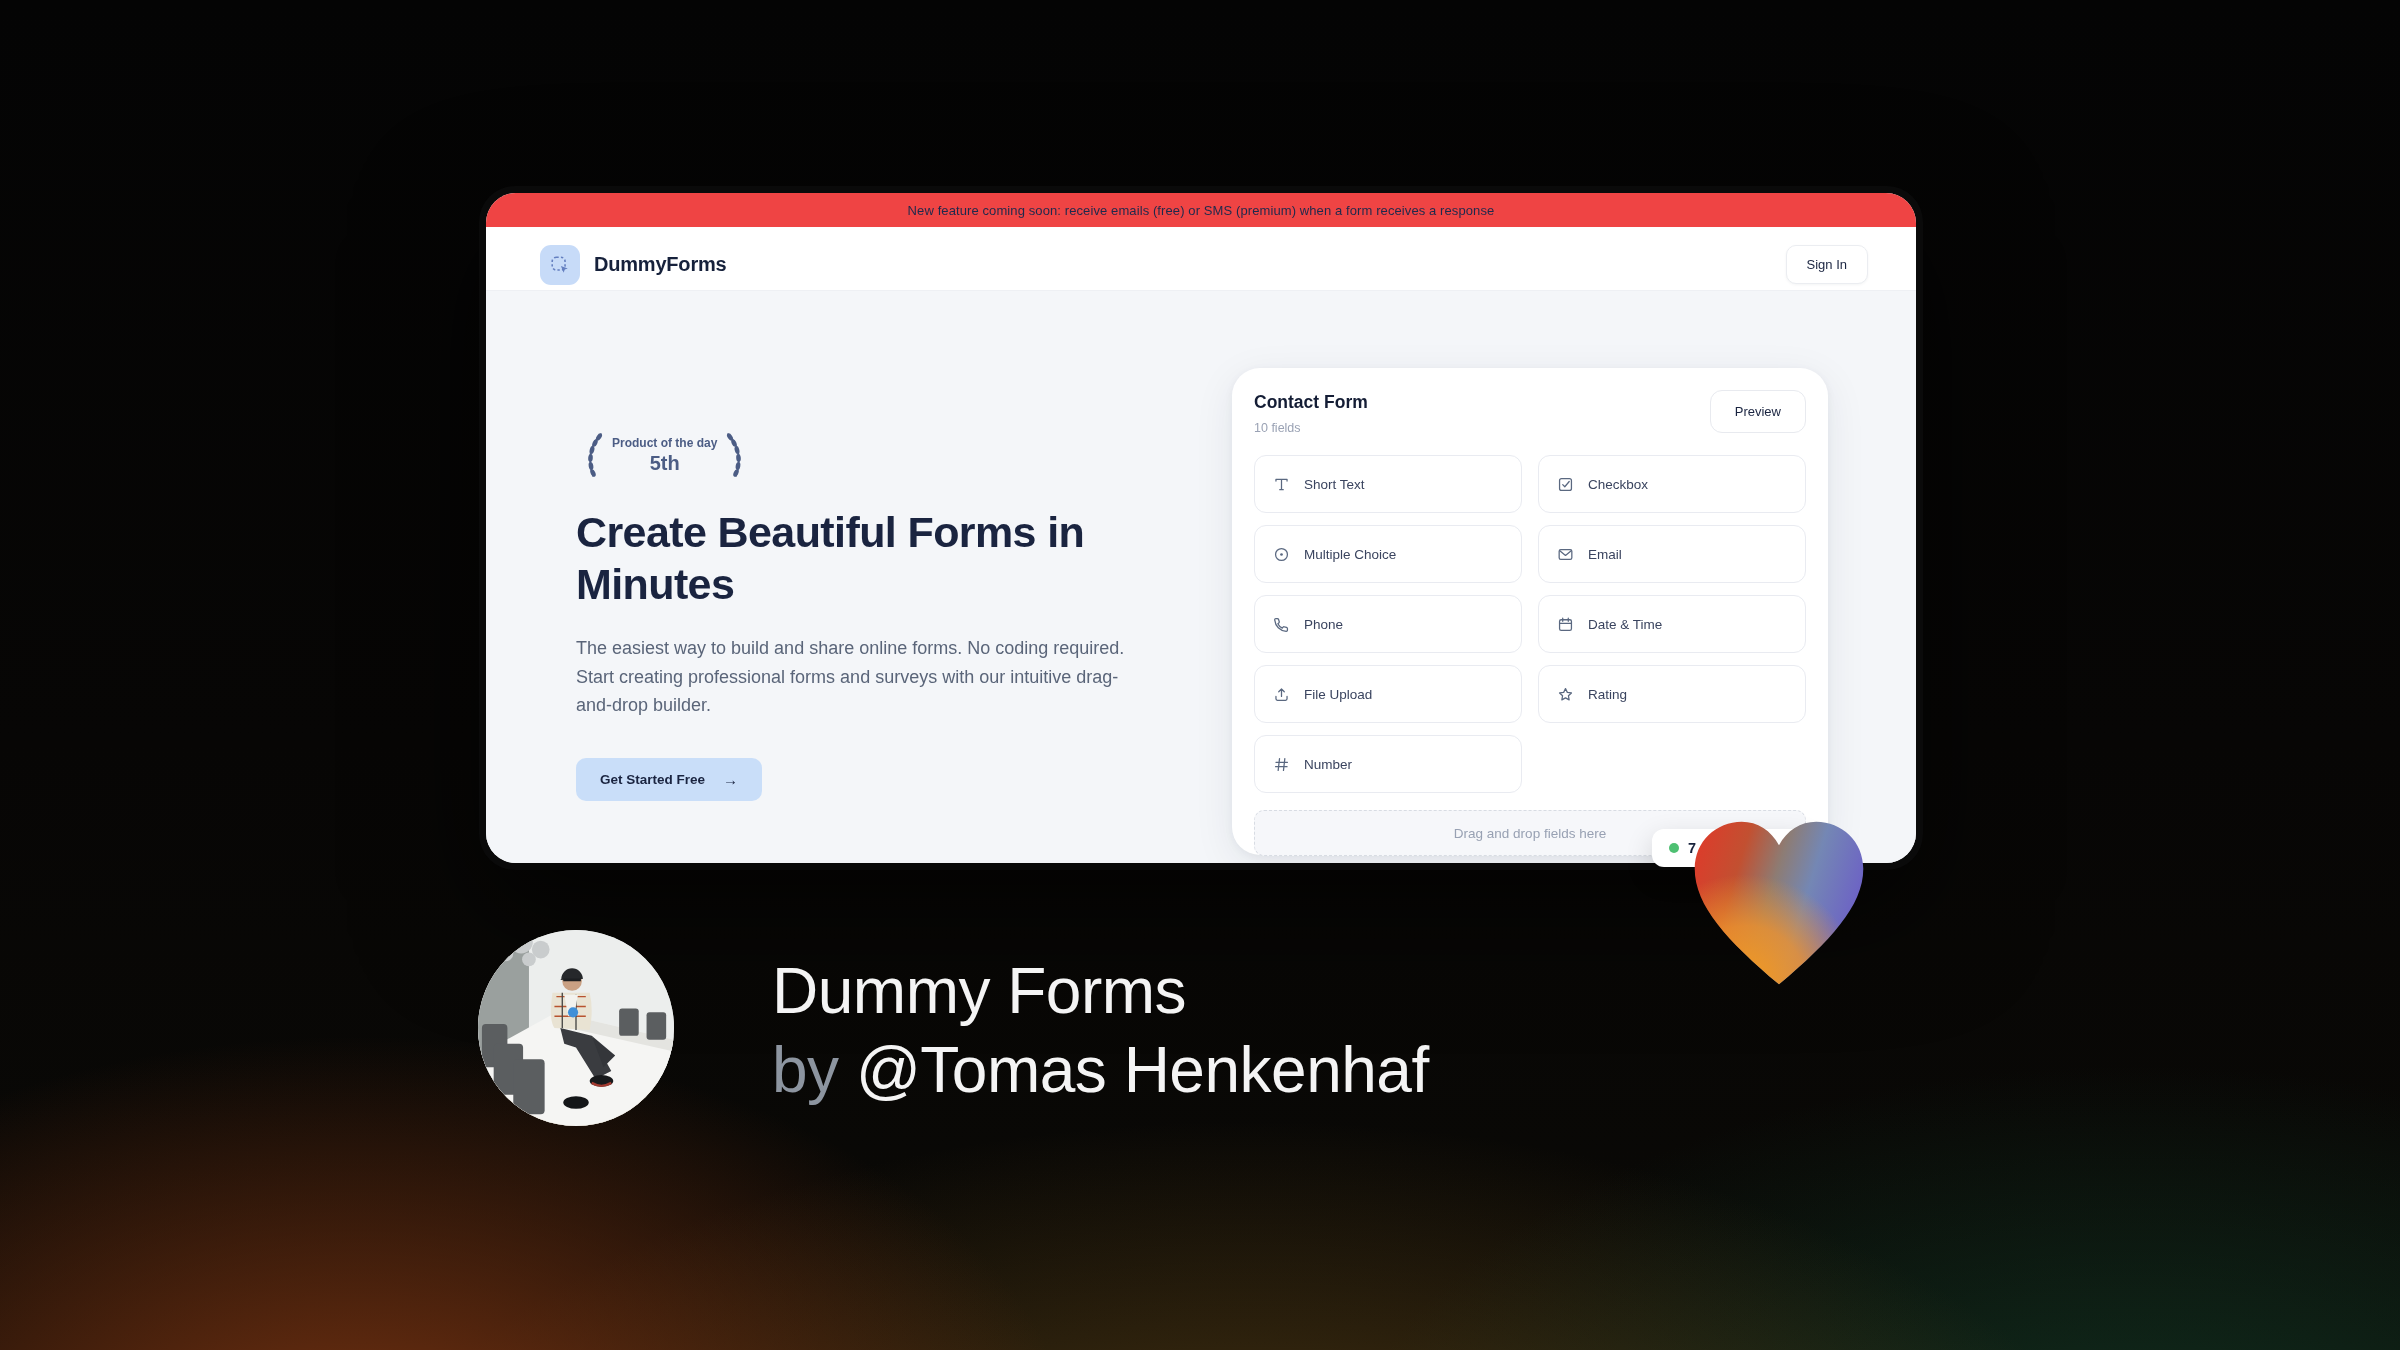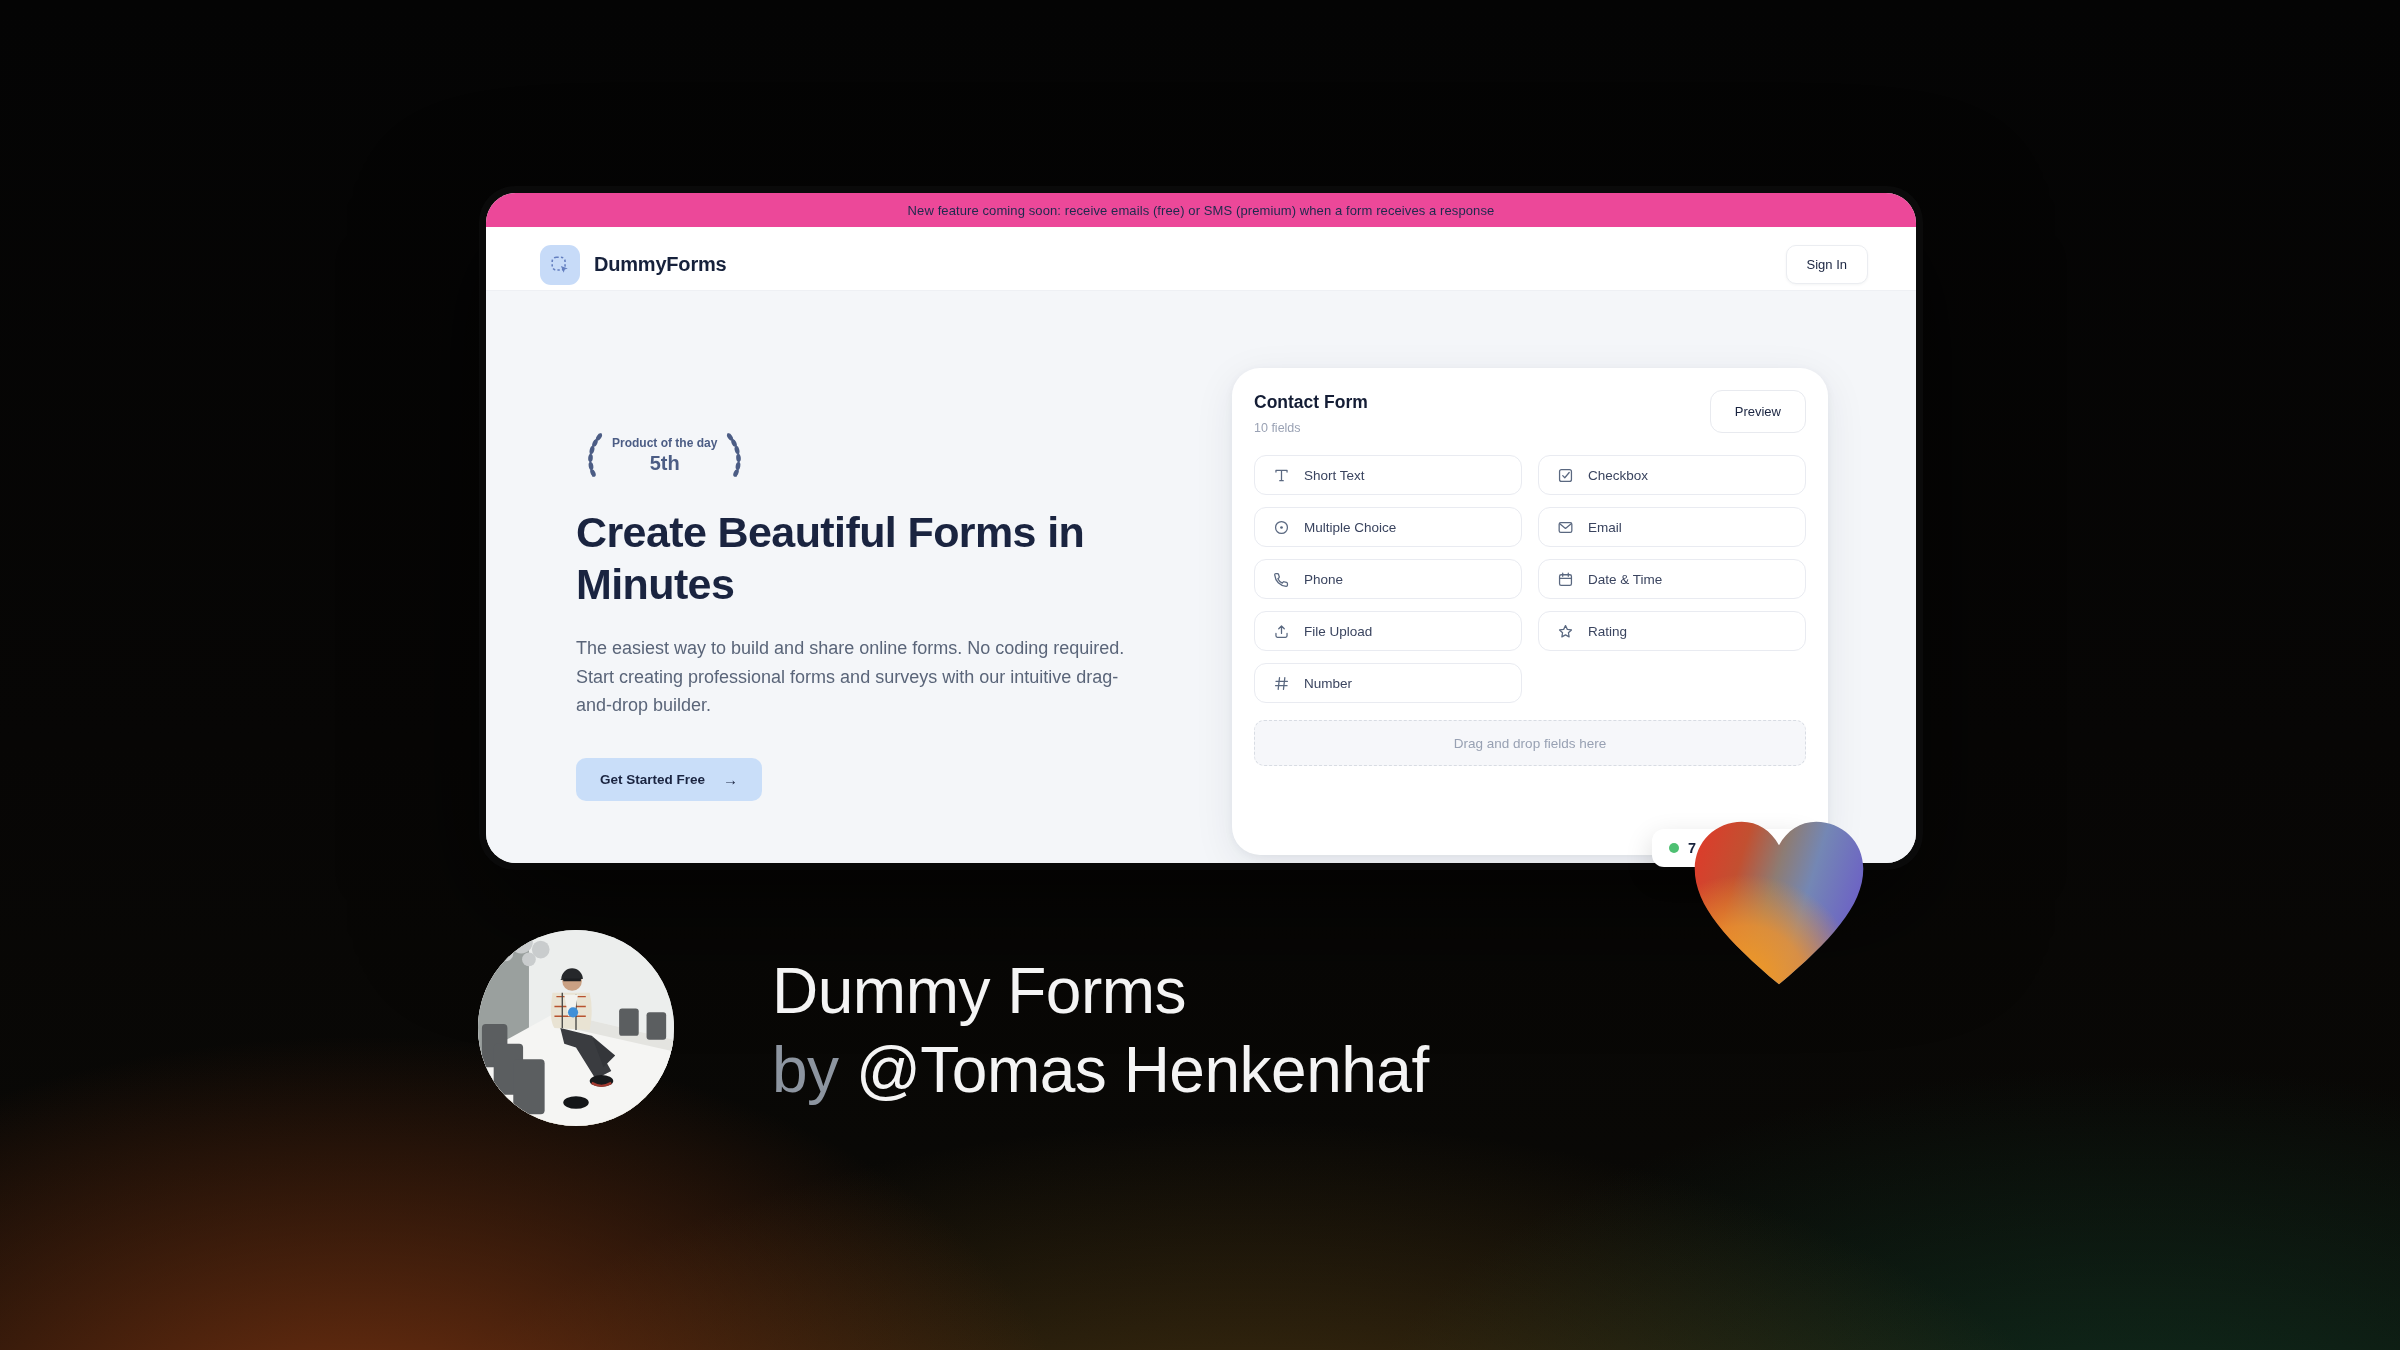--- a/index.html
+++ b/index.html
@@ -19,21 +19,21 @@
   .window-bezel {
     position:absolute; left:479px; top:186px; width:1444px; height:684px;
     background:#0a0a0a; border-radius:36px; padding:7px;
     box-shadow:0 40px 120px rgba(0,0,0,0.65);
   }
   .window {
     width:100%; height:100%; border-radius:30px; overflow:hidden;
     background:#f4f6f9; display:flex; flex-direction:column; position:relative;
   }
   .banner {
-    height:34px; flex:0 0 34px; background:#ec4899; color:#1d2a4d;
+    height:34px; flex:0 0 34px; background:#ef4444; color:#1d2a4d;
     display:flex; align-items:center; justify-content:center;
     font-size:13px; letter-spacing:0.1px;
   }
   .topbar {
     height:64px; flex:0 0 64px; background:#ffffff;
     border-bottom:1px solid #eef0f4;
     display:flex; align-items:center; padding:12px 48px 0 54px;
   }
   .brand { display:flex; align-items:center; gap:14px; }
   .logo-chip {
@@ -83,21 +83,21 @@
     position:absolute; top:22px; right:22px; background:#fff;
     border:1px solid #e8eaef; border-radius:12px; padding:13px 24px;
     font-size:13px; color:#1a2440; font-weight:500; cursor:pointer;
     font-family:"Liberation Sans", sans-serif;
   }
   .field-grid {
     margin-top:20px; display:grid; grid-template-columns:1fr 1fr;
     column-gap:16px; row-gap:12px;
   }
   .field-tile {
-    height:40px; background:#fff; border:1px solid #e9ebf1; border-radius:12px;
+    height:58px; background:#fff; border:1px solid #e9ebf1; border-radius:12px;
     display:flex; align-items:center; gap:13px; padding:0 17px; cursor:grab;
   }
   .field-tile svg { flex:0 0 auto; }
   .field-label { font-size:13.5px; color:#3a445f; font-weight:500; }
   .dropzone {
     margin-top:17px; height:46px; border:1.5px dashed #d8dce3; border-radius:10px;
     background:#f6f7fa; display:flex; align-items:center; justify-content:center;
     font-size:13.5px; color:#98a1b3;
   }
 

